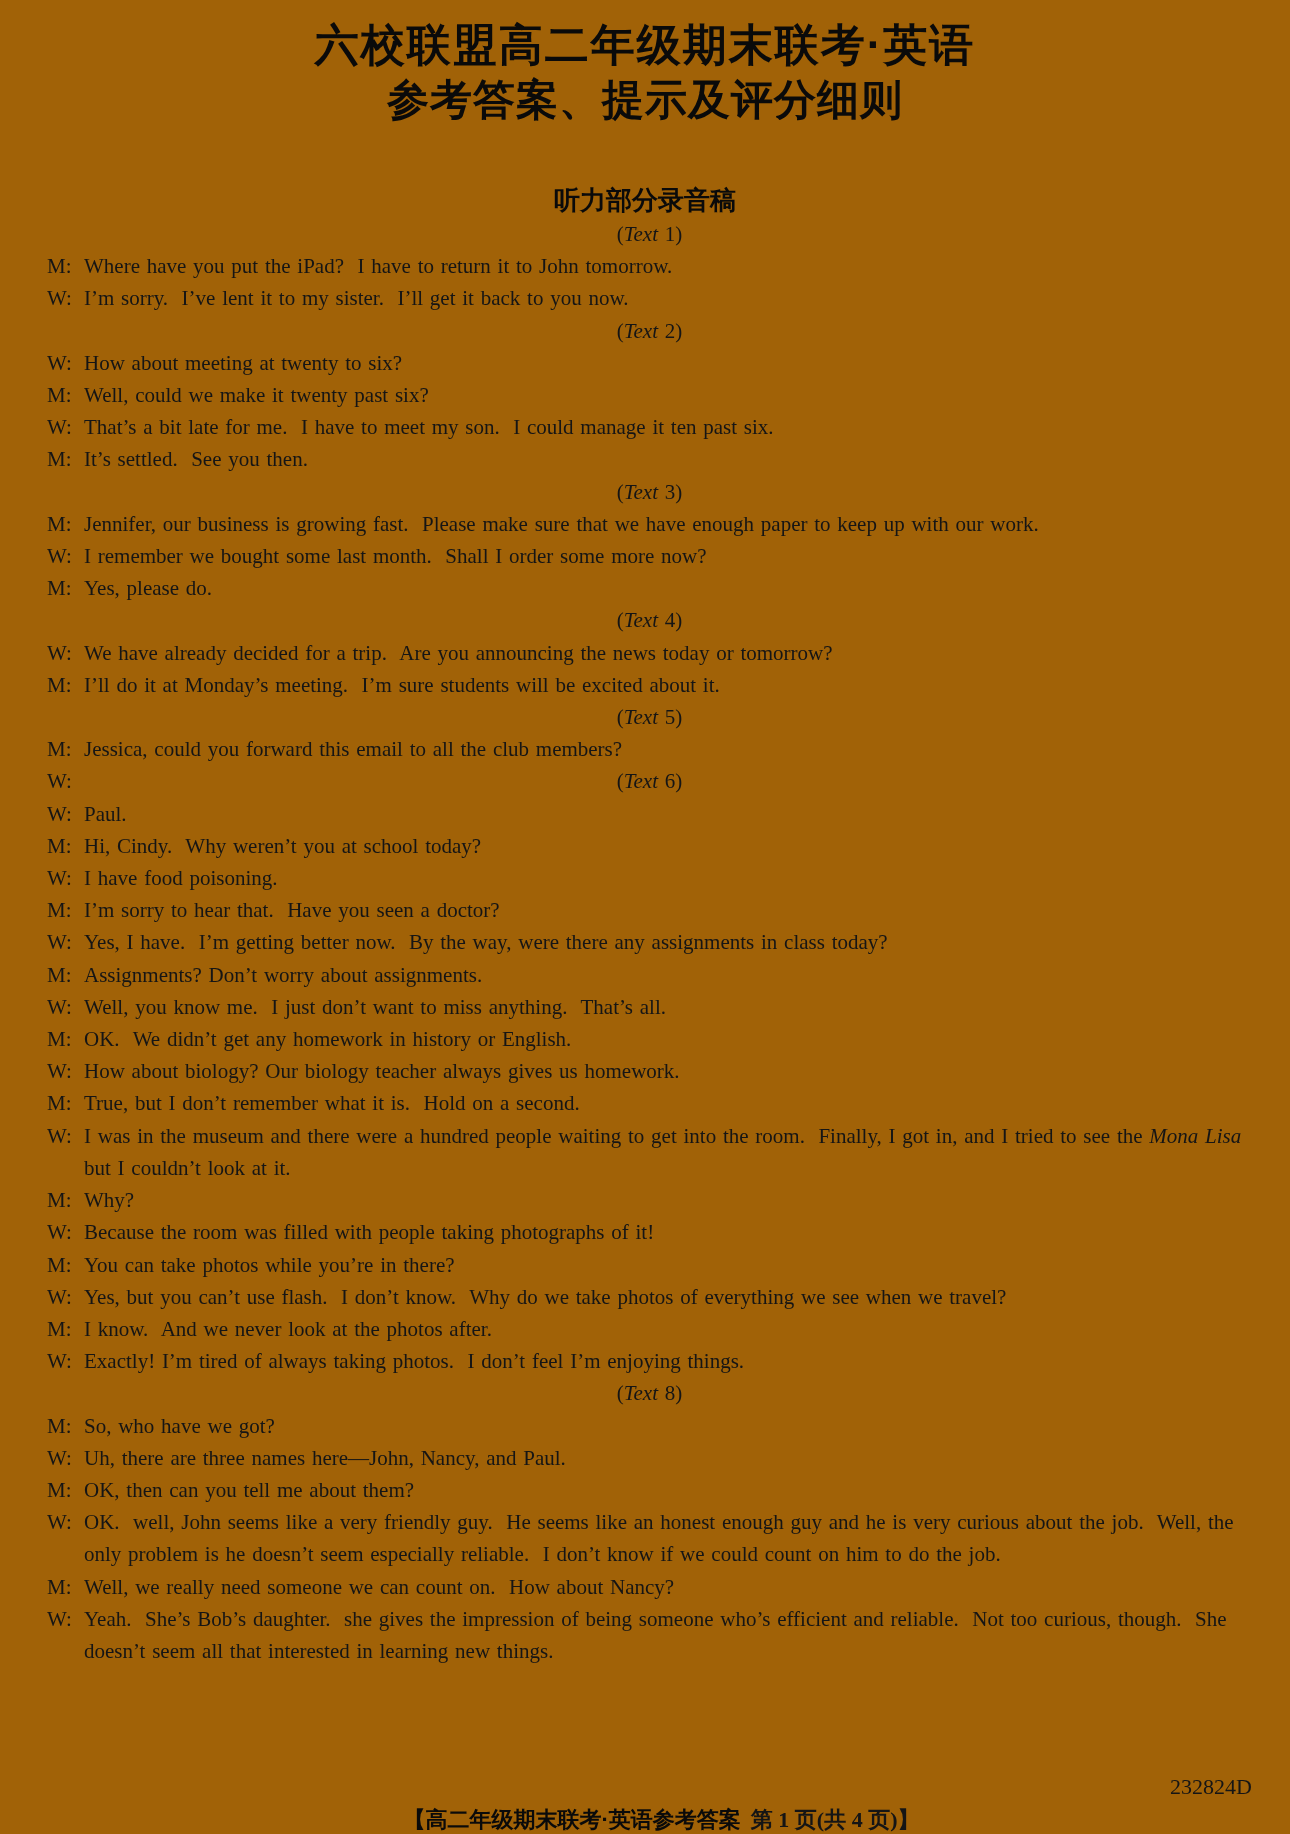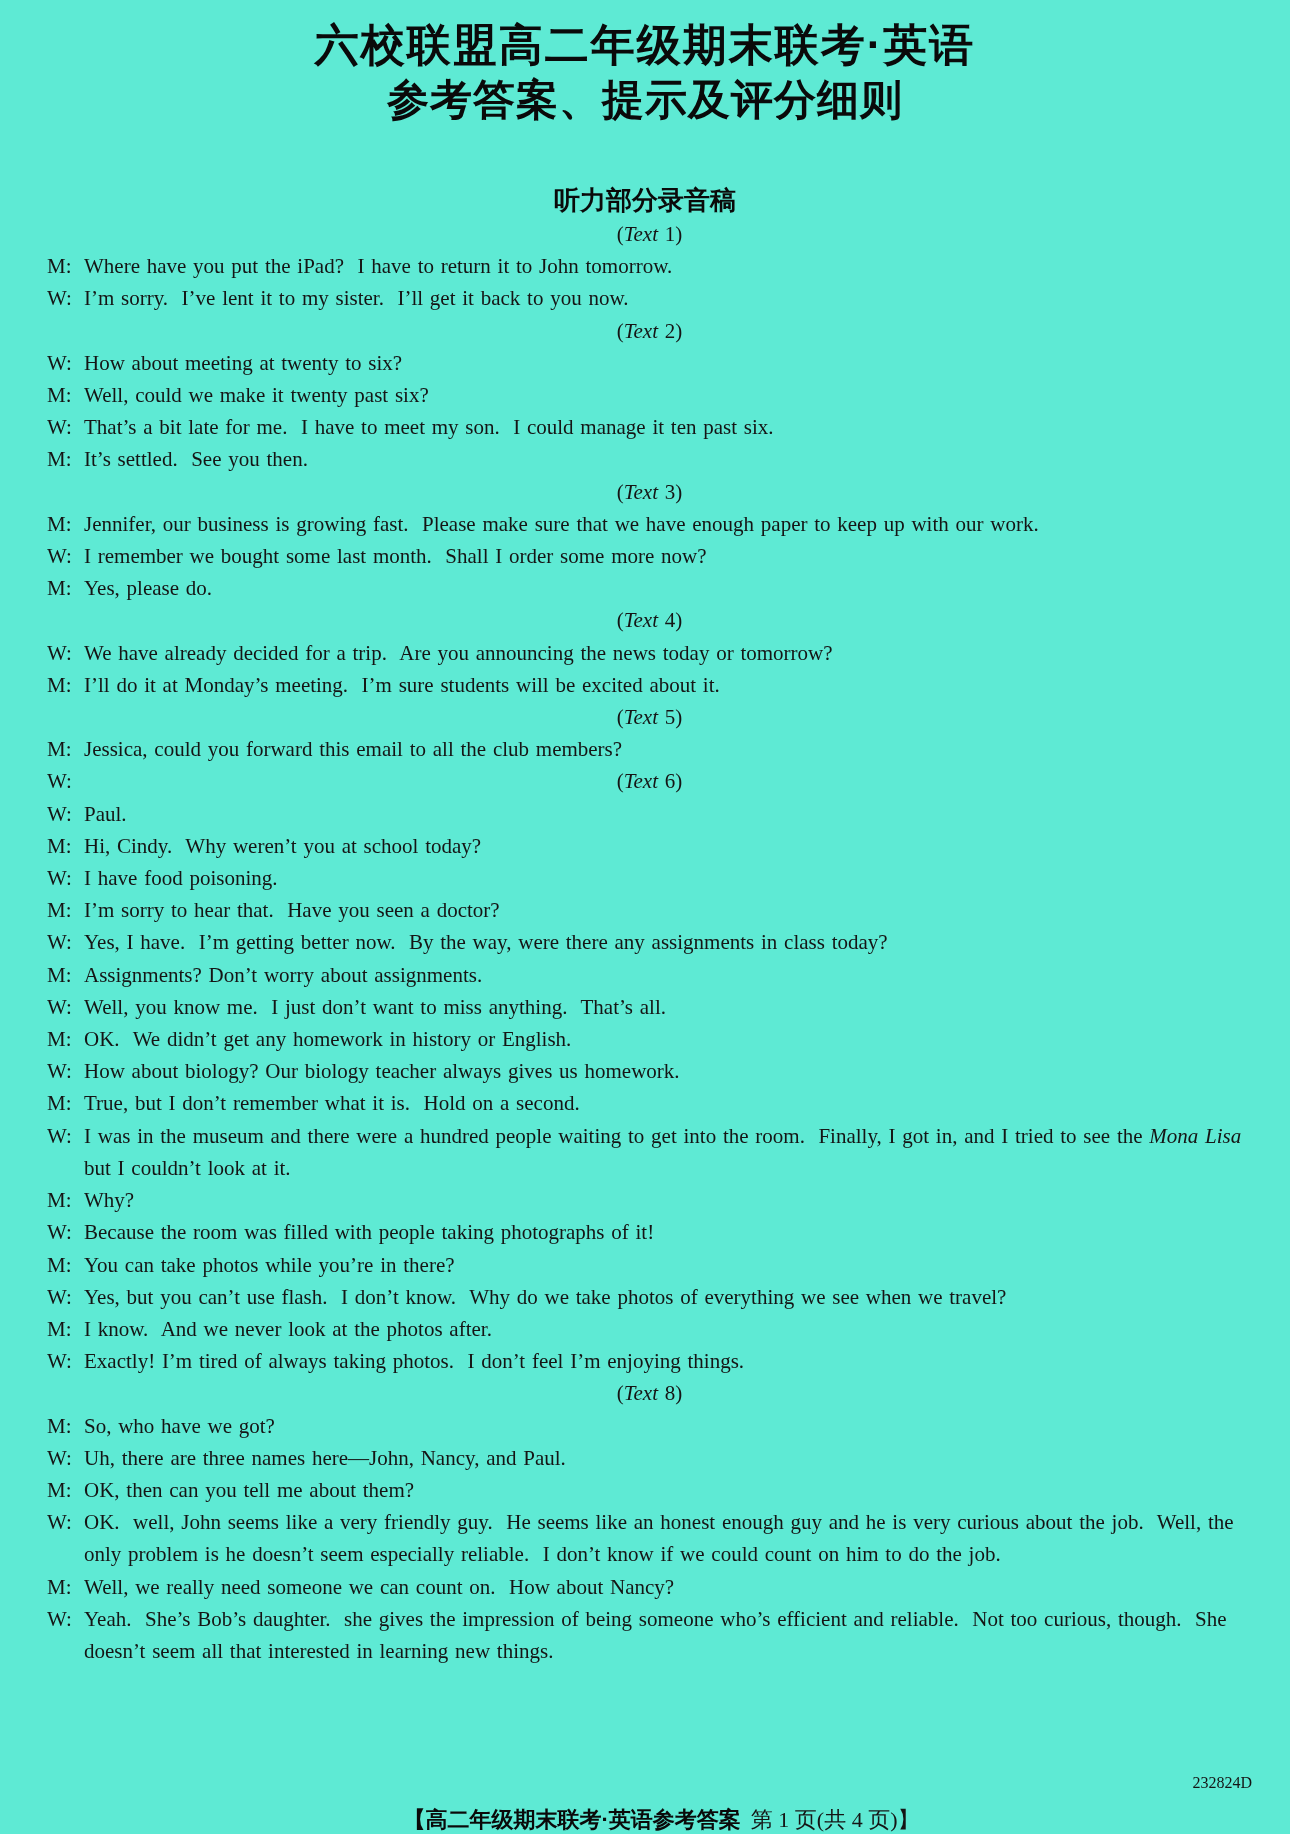--- a/index.html
+++ b/index.html
@@ -4,21 +4,21 @@
 <style>
   html, body {
     margin: 0;
     padding: 0;
     background: #ffffff;
   }
   .page {
     position: relative;
     width: 1290px;
     height: 1834px;
-    background: #5eead4;
+    background: #a16207;
     color: #111111;
     overflow: hidden;
     font-family: "Liberation Serif", "DejaVu Serif", serif;
   }
   .doc-title {
     margin-top: 16px;
     text-align: center;
     font-family: "Liberation Sans", "DejaVu Sans", sans-serif;
     font-weight: 700;
     font-size: 44px;
@@ -88,31 +88,31 @@
     font-size: 22px;
     line-height: 32px;
   }
   .footer-center .fc-bold {
     font-family: "Liberation Sans", "DejaVu Sans", sans-serif;
     font-weight: 700;
     color: #0a0a0a;
   }
   .footer-center .fc-page {
     font-family: "Liberation Serif", "DejaVu Serif", serif;
-    font-weight: 400;
+    font-weight: 700;
     color: #151515;
     margin-left: 10px;
     margin-top: 16px;
   }
   .footer-code {
     position: absolute;
     right: 38px;
     top: 2px;
     font-family: "Liberation Serif", "DejaVu Serif", serif;
-    font-size: 16px;
+    font-size: 22px;
     color: #151515;
   }
 </style>
 </head>
 <body>
 
 <div class="page">
 
   <div class="doc-title">六校联盟高二年级期末联考·英语</div>
 

